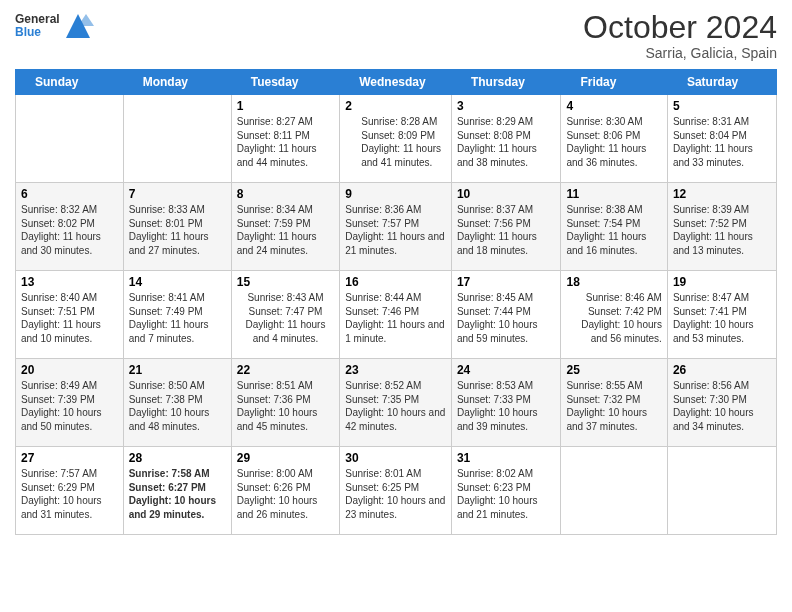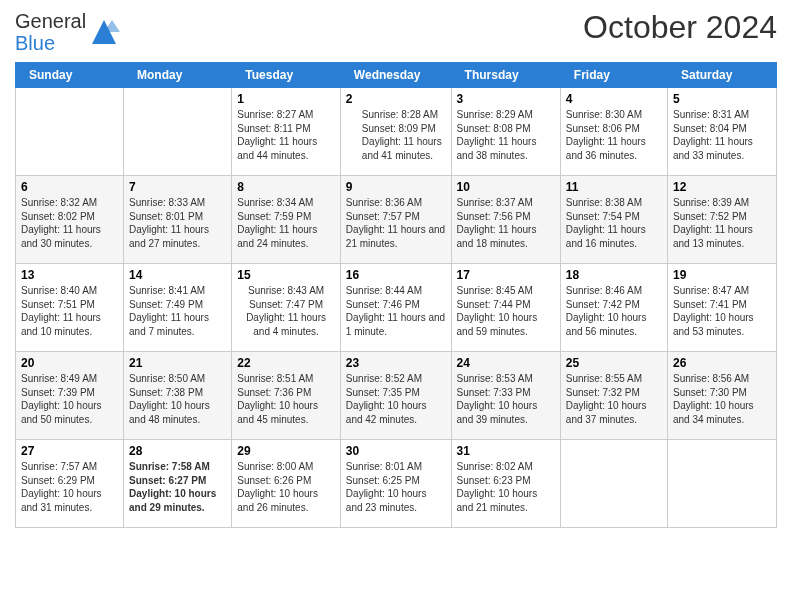--- a/index.html
+++ b/index.html
@@ -19,22 +19,22 @@
       justify-content: space-between;
       align-items: flex-start;
       margin-bottom: 8px;
     }
     .logo {
       display: flex;
       align-items: center;
       gap: 0;
     }
     .logo-text {
-      font-size: 20px;
-      font-weight: normal;
+      font-size: 12px;
+      font-weight: bold;
       color: #333;
       line-height: 1.1;
     }
     .logo-text span {
       display: block;
     }
     .logo-text .general { color: #333; }
     .logo-text .blue { color: #2a7fd4; }
     .logo-icon {
       width: 32px;
@@ -56,21 +56,21 @@
     }
     .calendar-table {
       width: 100%;
       border-collapse: collapse;
       font-size: 11px;
     }
     .calendar-table th {
       background: #2a7fd4;
       color: #fff;
       text-align: left;
-      padding: 5px 13px;
+      padding: 5px 19px;
       font-weight: bold;
       font-size: 12px;
       border: 1px solid #2a7fd4;
     }
     .calendar-table td {
       border: 1px solid #ccc;
       vertical-align: top;
       padding: 4px 5px;
       width: 113px;
       min-height: 75px;
@@ -107,20 +107,21 @@
         <span class="general">General</span>
         <span class="blue">Blue</span>
       </div>
       <svg class="logo-icon" viewBox="0 0 32 32">
         <polygon points="4,28 16,4 28,28" fill="#2a7fd4"></polygon>
         <polygon points="16,16 24,4 32,16" fill="#2a7fd4" opacity="0.5"></polygon>
       </svg>
     </div>
     <div class="title-section">
       <div class="month-title">October 2024</div>
+      <div class="subtitle">Sarria, Galicia, Spain</div>
     </div>
   </div>
 
   <table class="calendar-table">
     <thead>
       <tr>
       <th>Sunday</th>
           <th>Monday</th>
           <th>Tuesday</th>
           <th>Wednesday</th>
@@ -234,21 +235,21 @@
 Daylight: 11 hours and 1 minute.</div>
           </td>
           <td>
             <div class="day-number">17</div>
             <div class="day-info" style="white-space: pre-line;">Sunrise: 8:45 AM
 Sunset: 7:44 PM
 Daylight: 10 hours and 59 minutes.</div>
           </td>
           <td>
             <div class="day-number">18</div>
-            <div class="day-info" style="white-space: pre-line;">Sunrise: 8:46 AM
+            <div class="day-info" style="white-space: pre-line; text-align: right;">Sunrise: 8:46 AM
 Sunset: 7:42 PM
 Daylight: 10 hours and 56 minutes.</div>
           </td>
           <td>
             <div class="day-number">19</div>
             <div class="day-info" style="white-space: pre-line;">Sunrise: 8:47 AM
 Sunset: 7:41 PM
 Daylight: 10 hours and 53 minutes.</div>
           </td>
         </tr>

